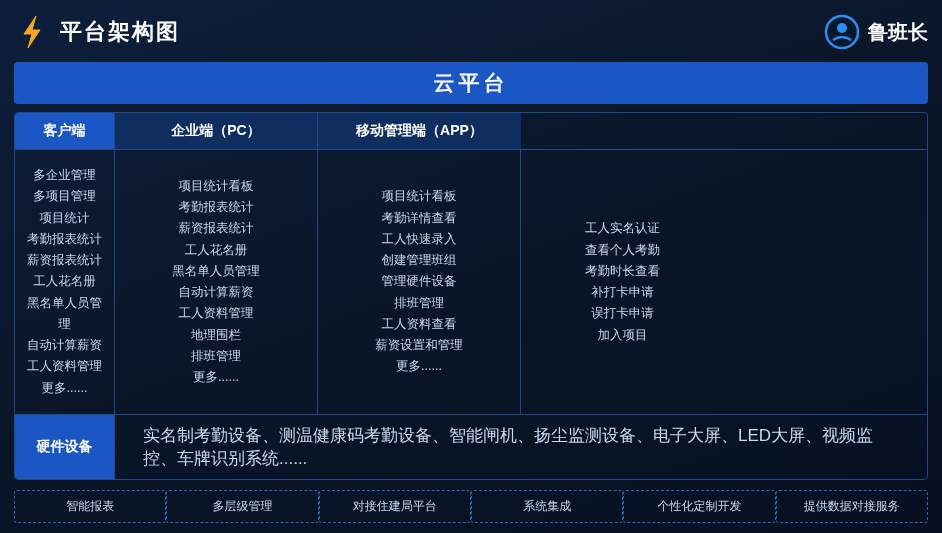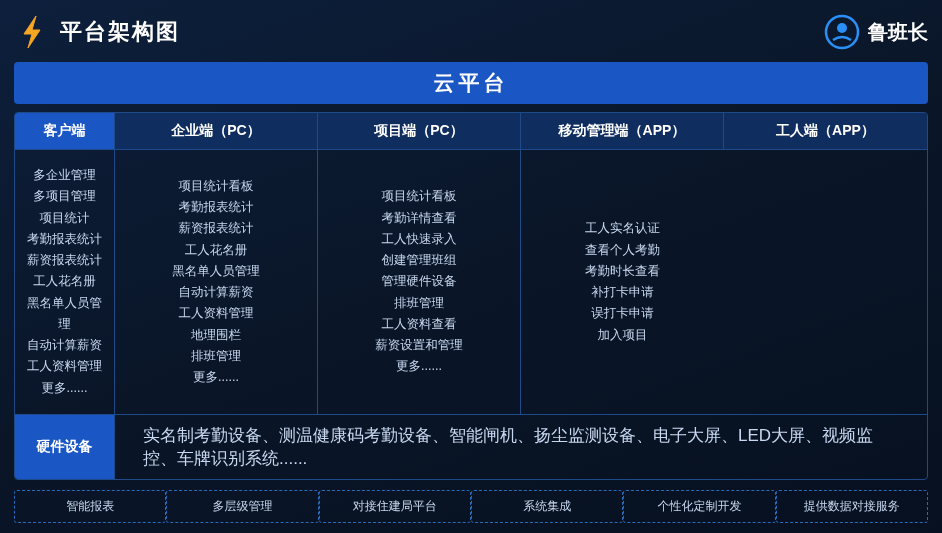--- a/index.html
+++ b/index.html
@@ -204,23 +204,21 @@
     </div>
   </div>
 
   <div class="cloud-bar">云平台</div>
 
   <div class="main-table">
 
     <div class="col-headers">
       <div class="col-header client-header">客户端</div>
       <div class="col-header">企业端（PC）</div>
-      <div class="col-header">项目端（PC）</div>
       <div class="col-header">移动管理端（APP）</div>
-      <div class="col-header">工人端（APP）</div>
     </div>
 
     <div class="content-row">
 
 
       <div class="cell">
         <div class="cell-content" id="enterprise-list" style="white-space: pre-line;">多企业管理
 多项目管理
 项目统计
 考勤报表统计

